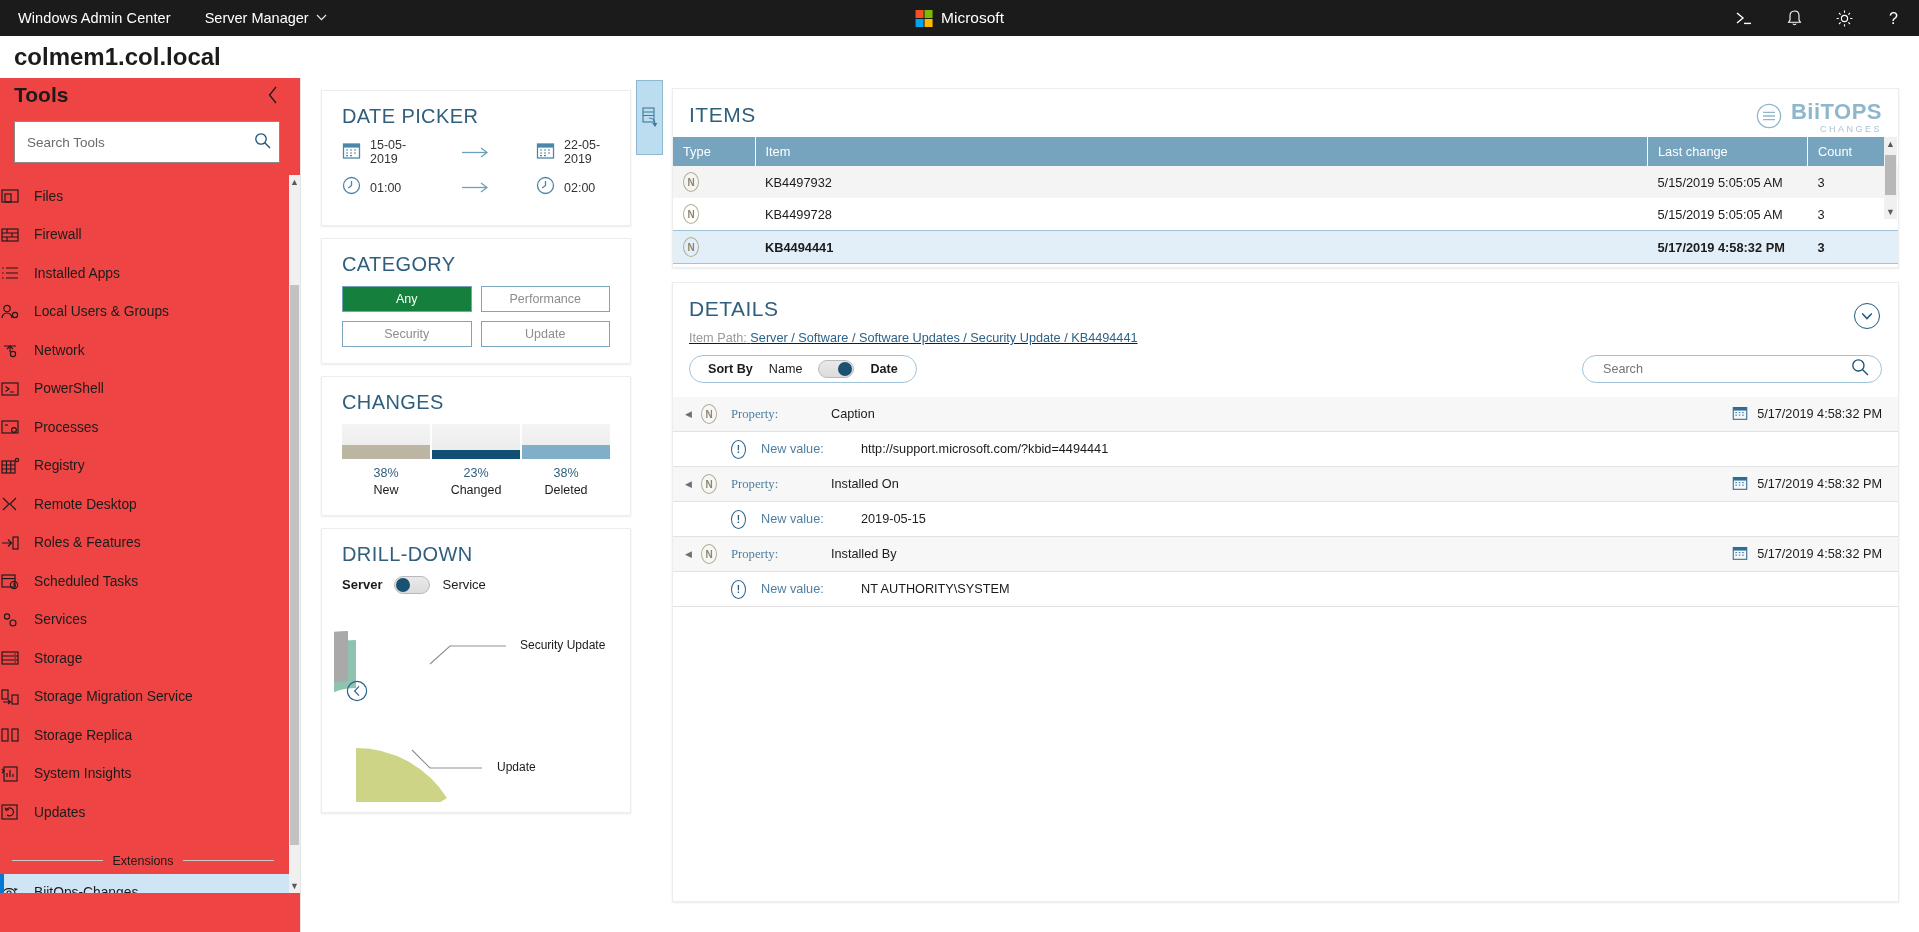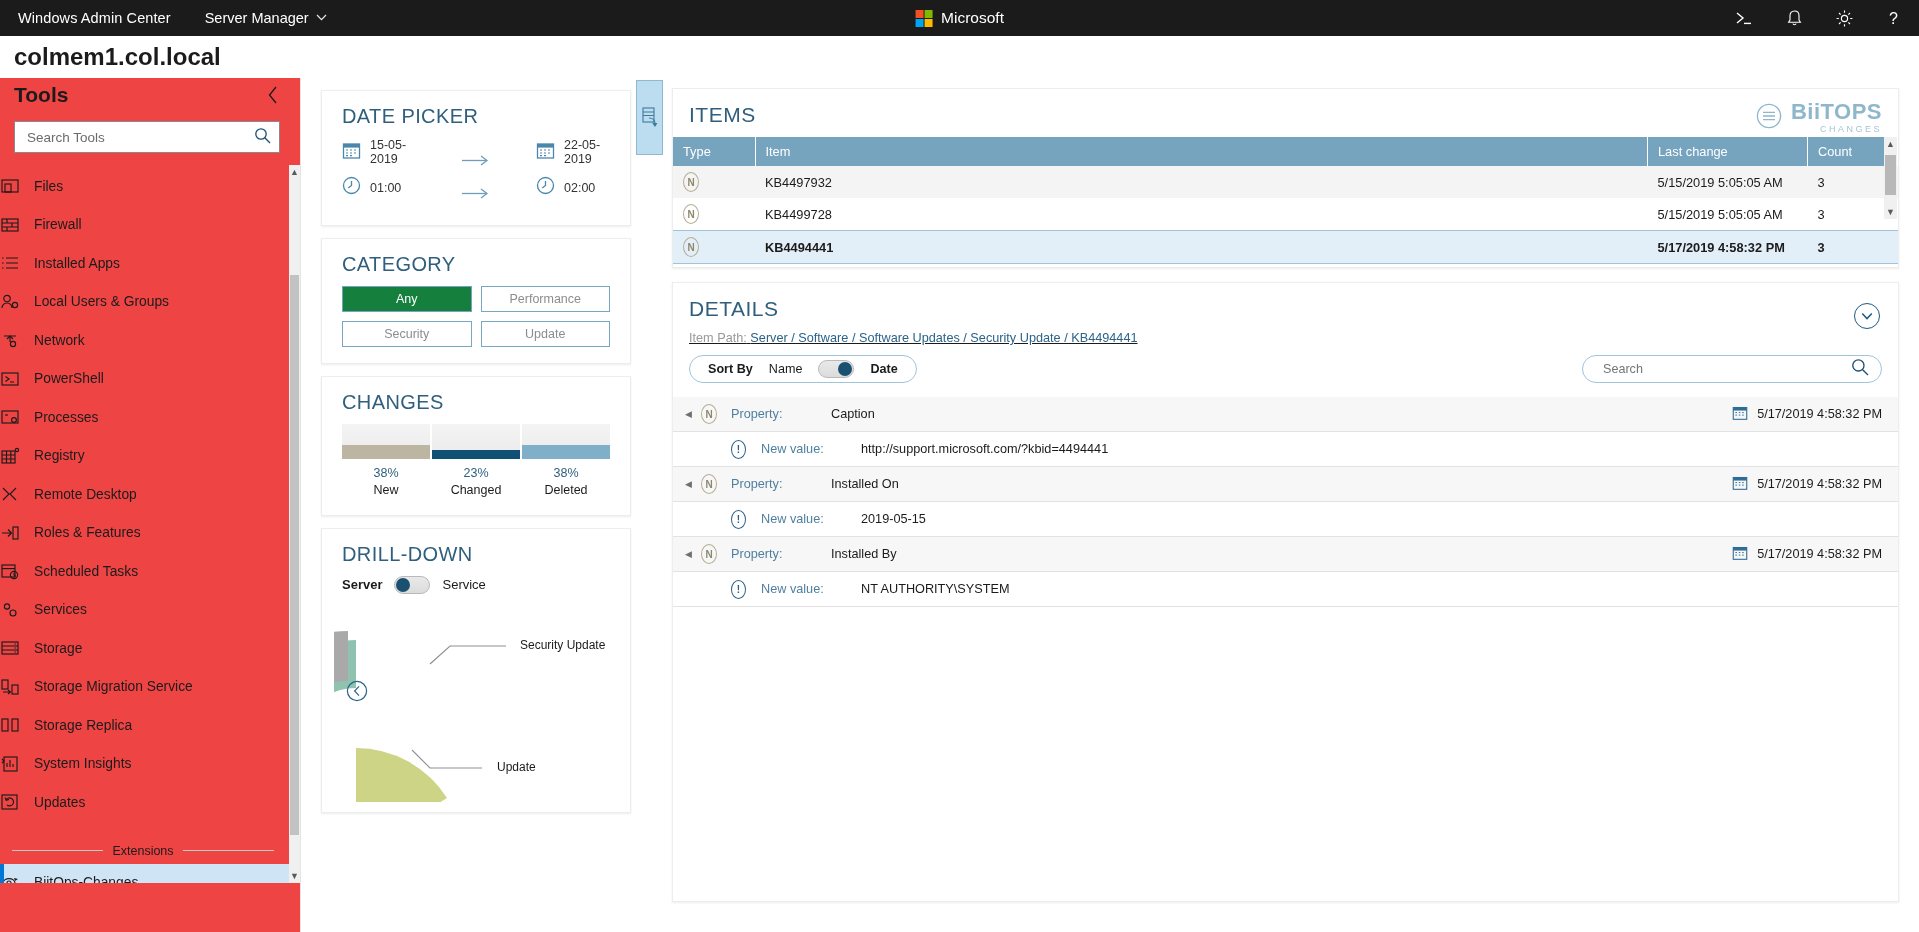--- a/index.html
+++ b/index.html
@@ -62,21 +62,21 @@
     flex: 0 0 300px;
   }
   #tools-head {
     display: flex; align-items: center; justify-content: space-between;
     padding: 5px 20px 4px 14px;
   }
   #tools-head .ttl { font-size: 21px; font-weight: bold; }
   #collapse-btn { cursor: pointer; color: #1b1b1b; display:flex; }
   #searchbox {
     margin: 10px 20px 12px 14px;
-    height: 32px;
+    height: 42px;
     border: 1px solid #8a8a8a;
     display: flex; align-items: center;
     padding: 0 8px 0 10px;
     background: #fff;
   }
   #searchbox input {
     border: 0; outline: 0; flex: 1;
     font-size: 13.5px; font-family: "Liberation Sans", sans-serif;
     color: #333; background: transparent;
   }
@@ -136,21 +136,21 @@
     box-shadow: 0 1px 2px rgba(0,0,0,.08);
     margin-bottom: 12px;
     padding: 14px 20px 16px 20px;
     width: 310px;
   }
   .card h3 {
     margin: 0 0 10px 0;
     font-size: 20px; font-weight: normal;
     color: #2f5f7d; letter-spacing: .4px;
   }
-  .dp-row { display: flex; align-items: flex-end; margin-bottom: 10px; gap: 46px; }
+  .dp-row { display: flex; align-items: center; margin-bottom: 10px; gap: 46px; }
   .dp-cell { display: flex; align-items: center; gap: 9px; width: 110px; }
   .dp-cell .val { font-size: 12.5px; color: #333; }
   .dp-arrow { width: 40px; display: flex; justify-content: center; color: #5b8fb0; }
   .cat-grid { display: grid; grid-template-columns: 1fr 1fr; gap: 9px 9px; }
   .cat-btn {
     height: 26px; display: flex; align-items: center; justify-content: center;
     font-size: 12.5px; border: 1px solid #7aa7c0; color: #8d8d8d;
     background: #fff; cursor: pointer;
   }
   .cat-btn.active { background: #15803d; color: #ffffff; border-color: #76a4bf; }
@@ -257,21 +257,21 @@
   #det-search input { border: 0; outline: 0; flex: 1; font-size: 12.6px; color: #333; font-family: "Liberation Sans", sans-serif; background: transparent; }
   #det-search input::placeholder { color: #757575; }
 
   .prop-row {
     display: flex; align-items: center; height: 35px;
     background: #f7f7f7; border-bottom: 1px solid #e2e2e2;
     padding: 0 16px 0 12px; font-size: 12.7px;
   }
   .prop-row .tri { width: 16px; color: #6f6f6f; font-size: 9px; }
   .prop-row .nc { width: 30px; display: flex; }
-  .prop-row .plabel { color: #4e7fa0; width: 100px; }
+  .prop-row .plabel { color: #4e7fa0; width: 100px; font-family: Liberation Serif, serif; }
   .prop-row .pvalue { color: #1b1b1b; }
   .prop-row .pdate { margin-left: auto; display: flex; align-items: center; gap: 9px; color: #1b1b1b; }
   .val-row {
     display: flex; align-items: center; height: 35px;
     background: #ffffff; border-bottom: 1px solid #e2e2e2;
     padding: 0 16px 0 12px; font-size: 12.7px;
   }
   .val-row .sp { width: 46px; }
   .val-row .ic { width: 30px; display: flex; }
   .val-row .vlabel { color: #4e7fa0; width: 100px; }

